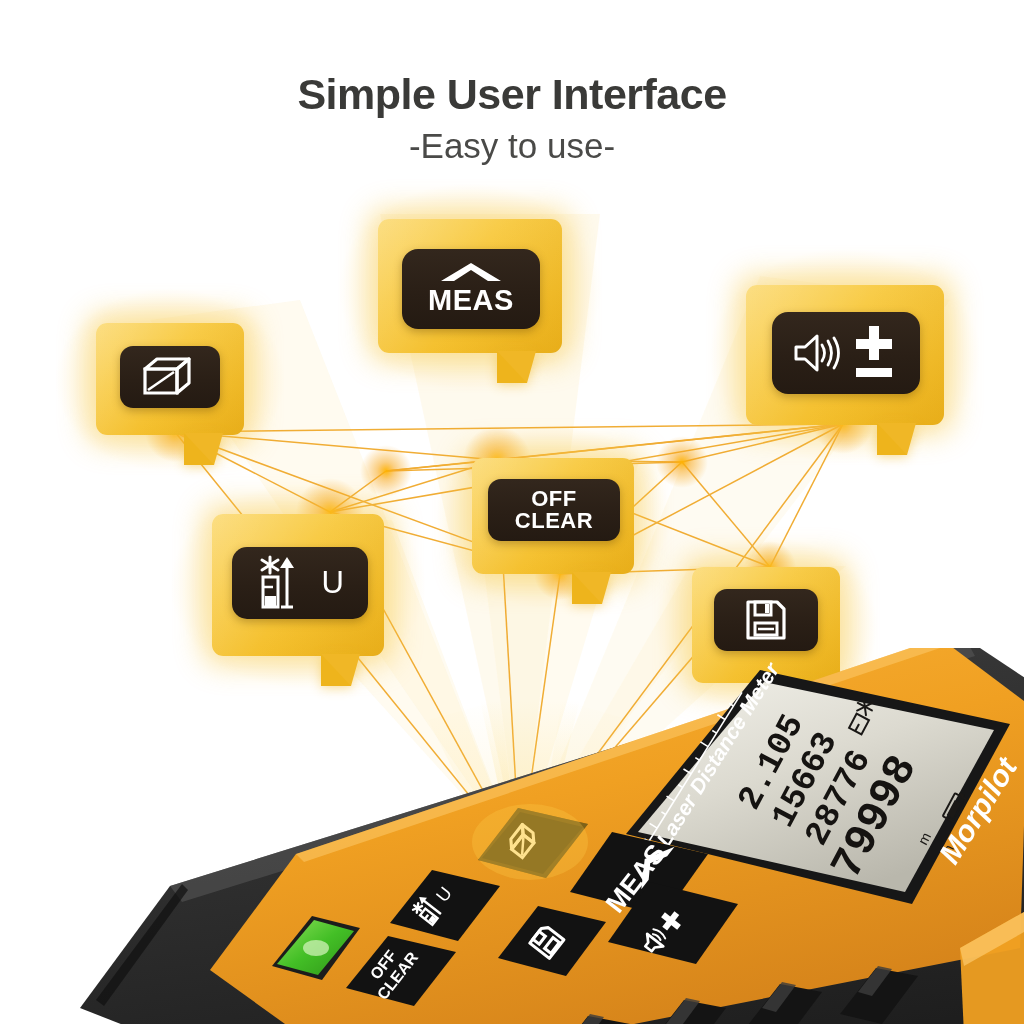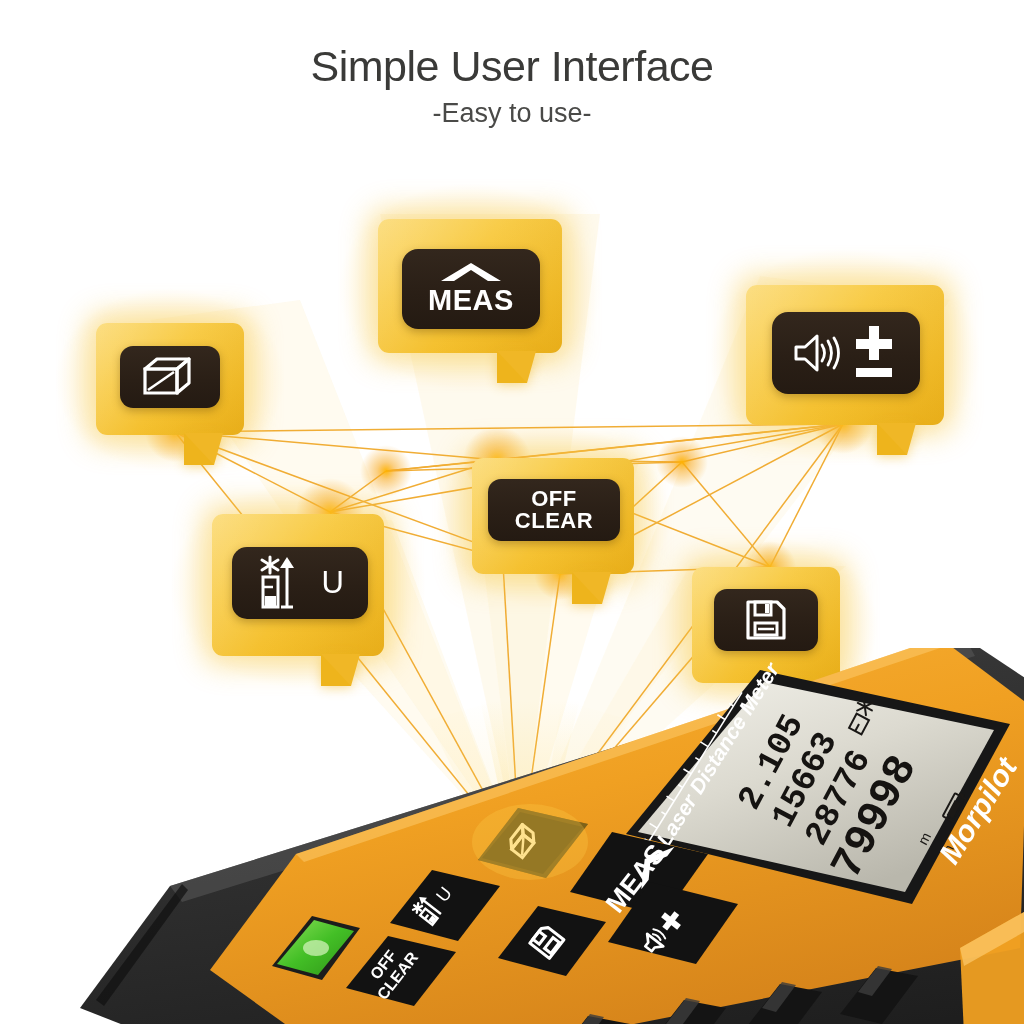--- a/index.html
+++ b/index.html
@@ -5,25 +5,25 @@
 <style>
   * { margin:0; padding:0; box-sizing:border-box; }
   html,body { width:1024px; height:1024px; background:#ffffff; overflow:hidden; }
   body { font-family:"Liberation Sans", sans-serif; position:relative; }
 
   #stage { position:absolute; inset:0; width:1024px; height:1024px; overflow:hidden; background:#fff; }
 
   
   .heading { position:absolute; left:0; top:44px; width:1024px; text-align:center; }
   .title {
-    font-size:43px; font-weight:normal; color:#3a3a38; letter-spacing:-0.5px;
-    line-height:1.05; font-family:"Liberation Sans", sans-serif;
+    font-size:43px; font-weight:bold; color:#3a3a38; letter-spacing:-0.5px;
+    line-height:1.05; font-family:"Liberation Sans", sans-serif;margin-top:28px;
   }
   .subtitle {
-    font-size:27px; color:#4a4a48; margin-top:9px; letter-spacing:0px;
+    font-size:35px; color:#4a4a48; margin-top:9px; letter-spacing:0px;
     font-family:"Liberation Sans", sans-serif; font-weight:normal;
   }
 
   
   #net { position:absolute; left:0; top:0; width:1024px; height:1024px; }
 
   
   .callout { position:absolute; }
   .bub {
     position:absolute; left:0; top:0; width:100%; height:100%;

